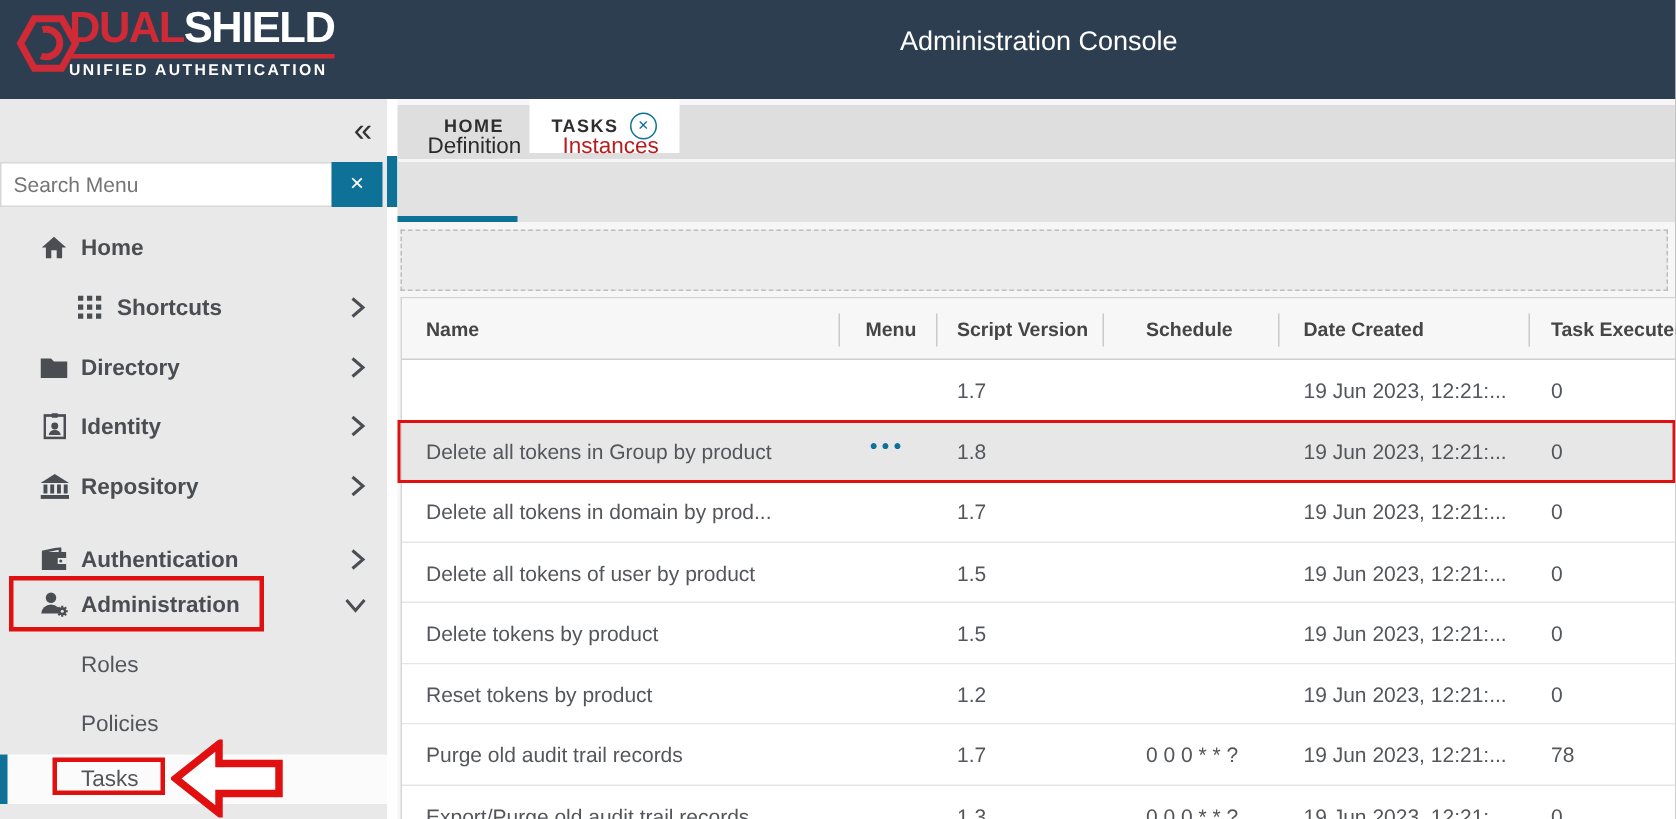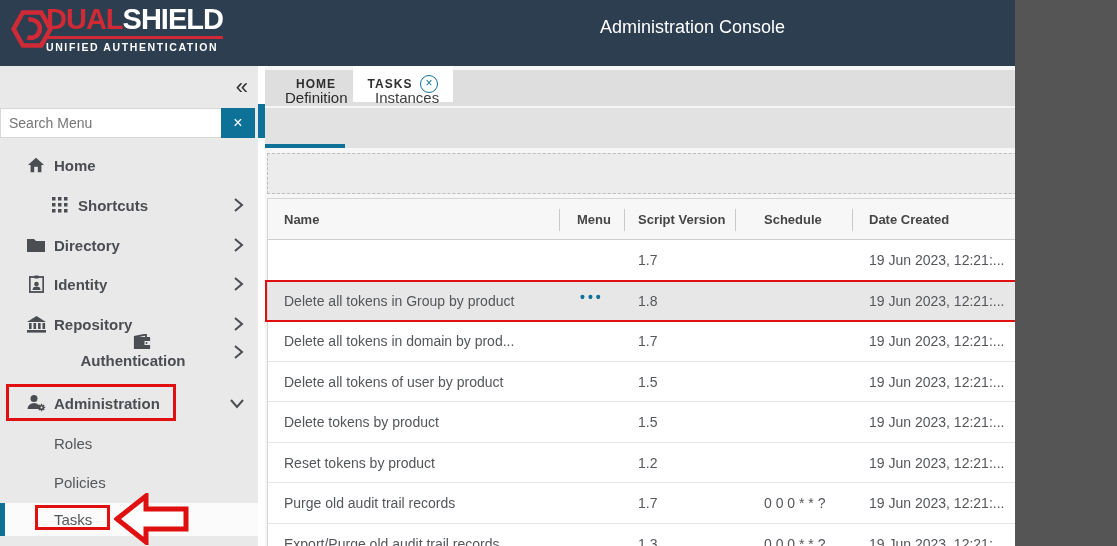--- a/index.html
+++ b/index.html
@@ -1,17 +1,17 @@
 <!DOCTYPE html>
 <html><head>
 <meta charset="utf-8">
 <style>
   * { margin:0; padding:0; box-sizing:border-box; }
   body { background:#555; font-family:"Liberation Sans", sans-serif; }
-  .screen { position:relative; width:1015px; height:546px; background:#fff; overflow:hidden;
+  .screen { position:relative; width:1117px; height:546px; background:#fff; overflow:hidden;
             font-family:"Liberation Sans", sans-serif; }
 
   
   .app-header { position:absolute; left:0; top:0; width:1117px; height:66px; background:#2d3e50; }
   .logo { position:absolute; left:10px; top:4px; display:flex; align-items:center; }
   .logo-hex { width:44px; height:44px; margin-right:-8px; }
   .logo-text-block { display:flex; flex-direction:column; }
   .logo-word { font-size:29px; font-weight:800; letter-spacing:-1px; line-height:30px; white-space:nowrap; }
   .logo-word .red { color:#cf2a36; }
   .logo-word .white { color:#ffffff; }
@@ -43,21 +43,21 @@
   .tab-strip { position:absolute; left:0; top:4px; width:852px; height:36px; background:#dedede; }
   .tab { position:absolute; top:0; height:36px; display:flex; align-items:center; justify-content:center;
          font-size:12px; font-weight:700; letter-spacing:1px; color:#2e2e2e; cursor:pointer; }
   .tab-home { left:18px; width:66px; }
   .tab-tasks { left:88px; width:100px; background:#ffffff; }
   .tab-close { width:18px; height:18px; margin-left:8px; border:1.5px solid var(--accent); border-radius:50%;
                color:var(--accent); font-size:12px; line-height:15px; text-align:center; font-weight:400; cursor:pointer; }
   .subtab-strip { position:absolute; left:0; top:42px; width:852px; height:40px; background:#e2e2e2; }
   .subtab { position:absolute; top:0; height:40px; display:flex; align-items:flex-end; font-size:15px; cursor:pointer; }
   .subtab-def { left:20px; color:#2b2b2b; }
-  .subtab-inst { left:110px; color:#404040; }
+  .subtab-inst { left:110px; color:#b91c1c; }
   .subtab-underline { position:absolute; left:0; top:78px; width:80px; height:4px; background:var(--accent); }
   .toolbar { position:absolute; left:2px; top:87px; width:845px; height:41px; background:#ececec;
              border:1px dashed #bdbdbd; }
 
   
   .task-table { position:absolute; left:2px; top:132px; width:850px; height:348px; background:#ffffff;
                 border-left:1px solid #d5d5d5; border-top:1px solid #d5d5d5; }
   .t-header { position:relative; height:41px; background:#f7f7f7; border-bottom:1px solid #cfcfcf; }
   .t-header span { position:absolute; top:13px; font-size:13px; font-weight:700; color:#454545; white-space:nowrap; }
   .sep { position:absolute; top:10px; width:1px; height:22px; background:#c9c9c9; }
@@ -180,21 +180,21 @@
           </svg>
       </span>
       <span class="nav-label">Repository</span>
       <span class="nav-chev">
           <svg width="12" height="14" viewBox="0 0 12 14">
             <path d="M3 1 L10 7 L3 13" fill="none" stroke="#4a4d52" stroke-width="2"></path>
           </svg>
         </span>
     </div>
 
-    <div class="nav-item" style="top:266px;flex-direction:column;">
+    <div class="nav-item" style="top:287px;">
       <span class="nav-icon">
         <svg width="18" height="16" viewBox="0 0 18 16">
             <path d="M1 3 L13 0.5 V3" fill="none" stroke="#4a4d52" stroke-width="1.8"></path>
             <rect x="0.9" y="3" width="16.2" height="12" fill="#4a4d52"></rect>
             <rect x="11.5" y="7" width="6" height="4" fill="#e9e9e9"></rect>
             <circle cx="13.5" cy="9" r="1" fill="#4a4d52"></circle>
           </svg>
       </span>
       <span class="nav-label">Authentication</span>
       <span class="nav-chev">

